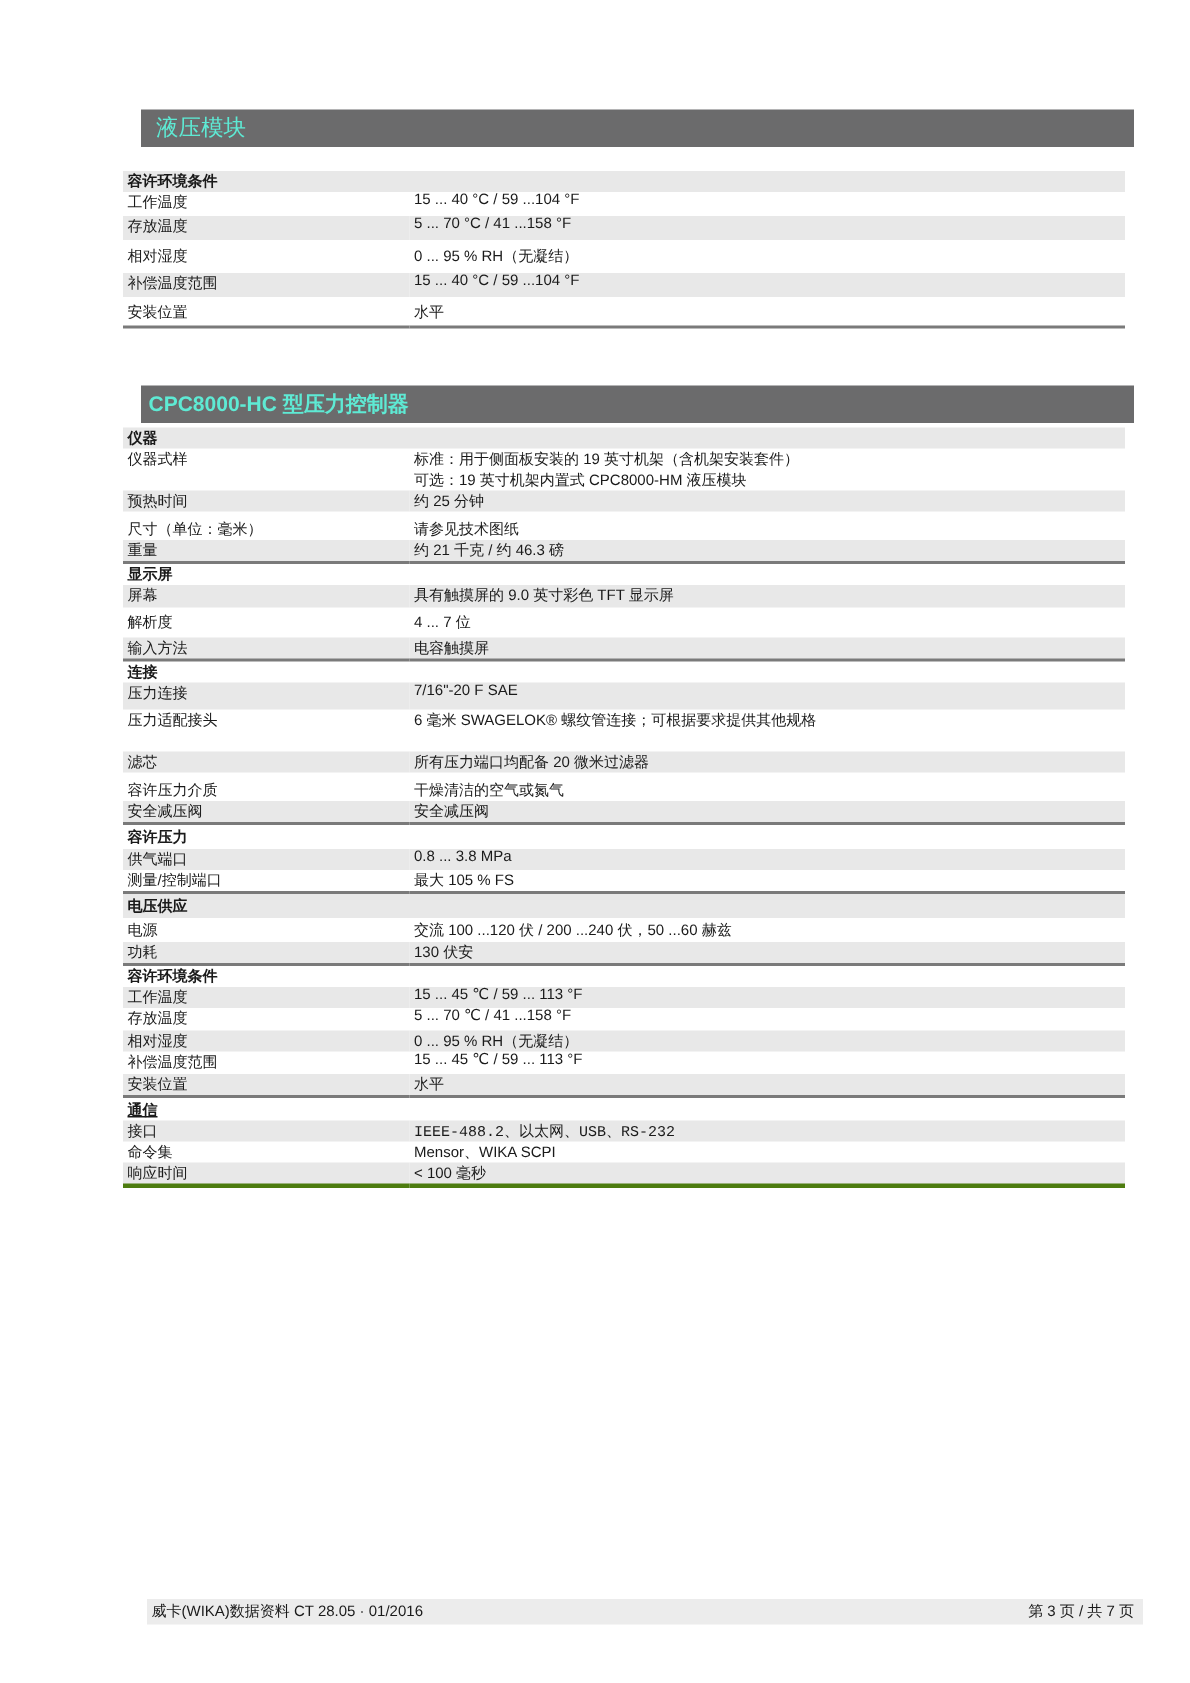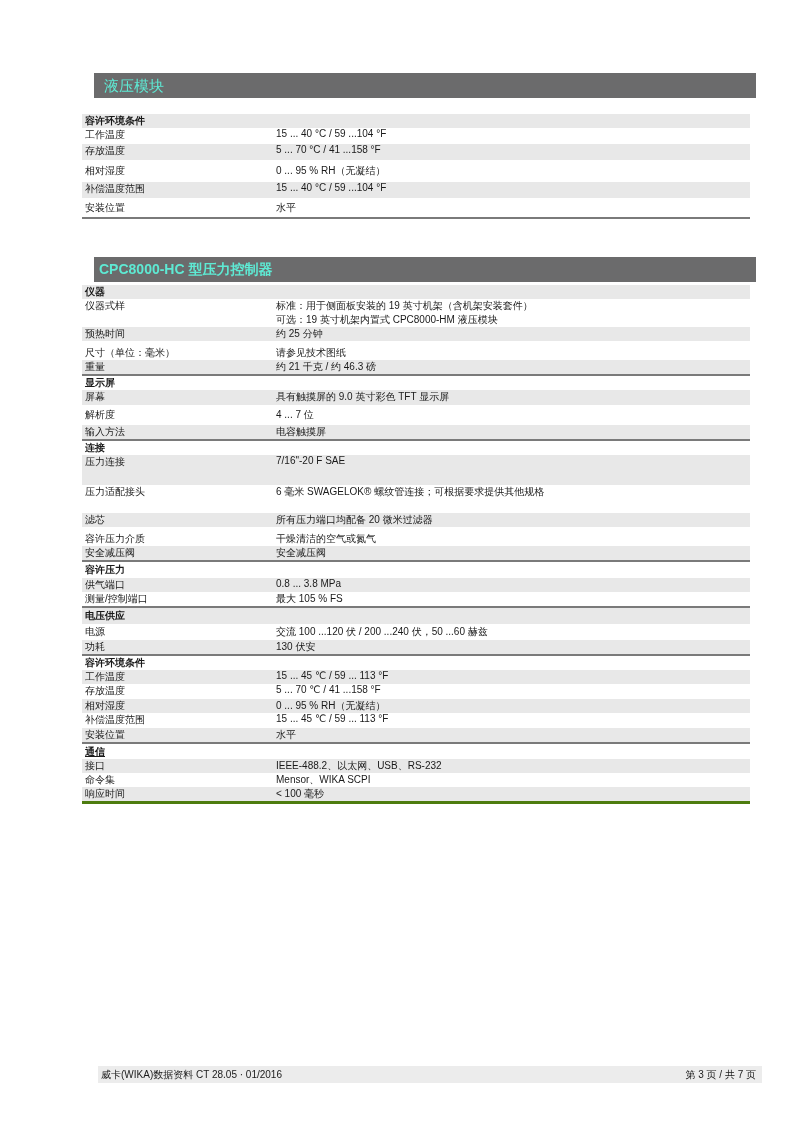--- a/index.html
+++ b/index.html
@@ -89,21 +89,21 @@
         <td style="vertical-align:middle;">4 ... 7 位</td>
       </tr>
   <tr class="sh last" style="height:13px;">
         <td class="k">输入方法</td>
         <td>电容触摸屏</td>
       </tr>
 
   <tr class="grp" style="height:15px;">
         <td colspan="2">连接</td>
       </tr>
-  <tr class="sh" style="height:30px;">
+  <tr class="sh" style="height:18px;">
         <td class="k">压力连接</td>
         <td>7/16"-20 F SAE</td>
       </tr>
   <tr style="height:28px;">
         <td class="k">压力适配接头</td>
         <td>6 毫米 SWAGELOK® 螺纹管连接；可根据要求提供其他规格</td>
       </tr>
   <tr class="sh" style="height:13px;">
         <td class="k">滤芯</td>
         <td>所有压力端口均配备 20 微米过滤器</td>
@@ -161,21 +161,21 @@
         <td>15 ... 45 ℃ / 59 ... 113 °F</td>
       </tr>
   <tr class="sh last" style="height:14px;">
         <td class="k">安装位置</td>
         <td>水平</td>
       </tr>
 
   <tr class="grp" style="height:16px;">
         <td colspan="2" style="vertical-align:middle;text-decoration:underline;">通信</td>
       </tr>
-  <tr class="sh" style="height:14px;">
+  <tr class="sh" style="height:14px;font-family:Liberation Mono, monospace;">
         <td class="k">接口</td>
         <td>IEEE-488.2、以太网、USB、RS-232</td>
       </tr>
   <tr style="height:14px;">
         <td class="k">命令集</td>
         <td>Mensor、WIKA SCPI</td>
       </tr>
   <tr class="sh lastthick" style="height:13px;">
         <td class="k">响应时间</td>
         <td>&lt; 100 毫秒</td>

